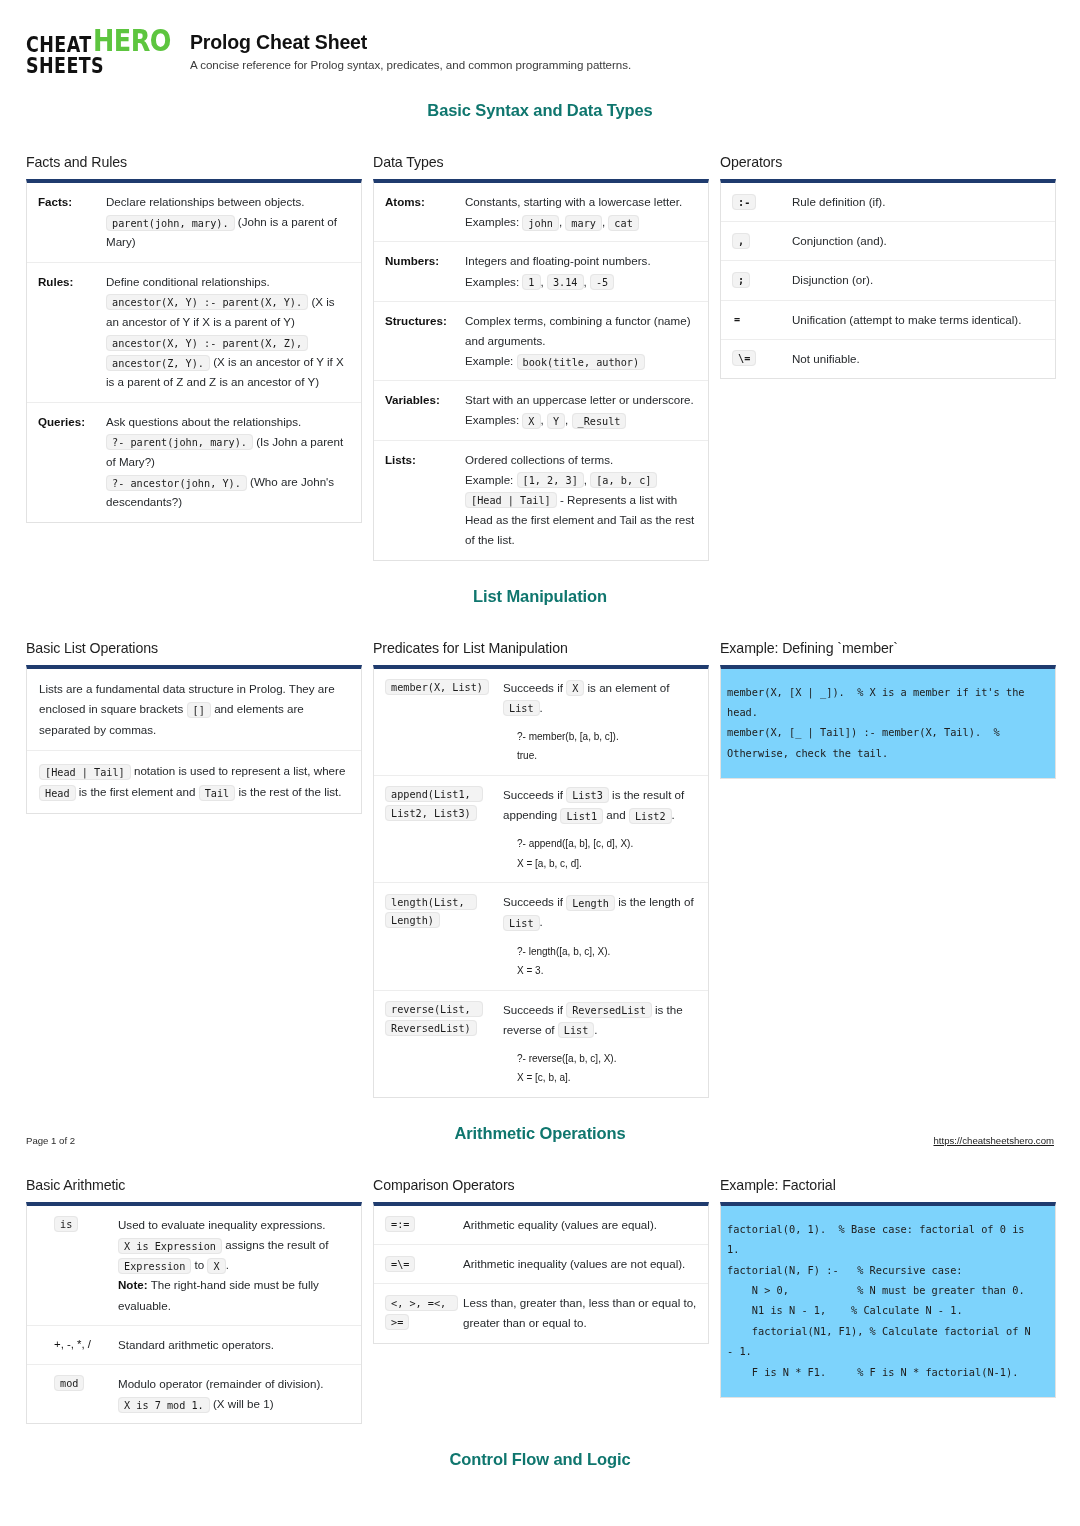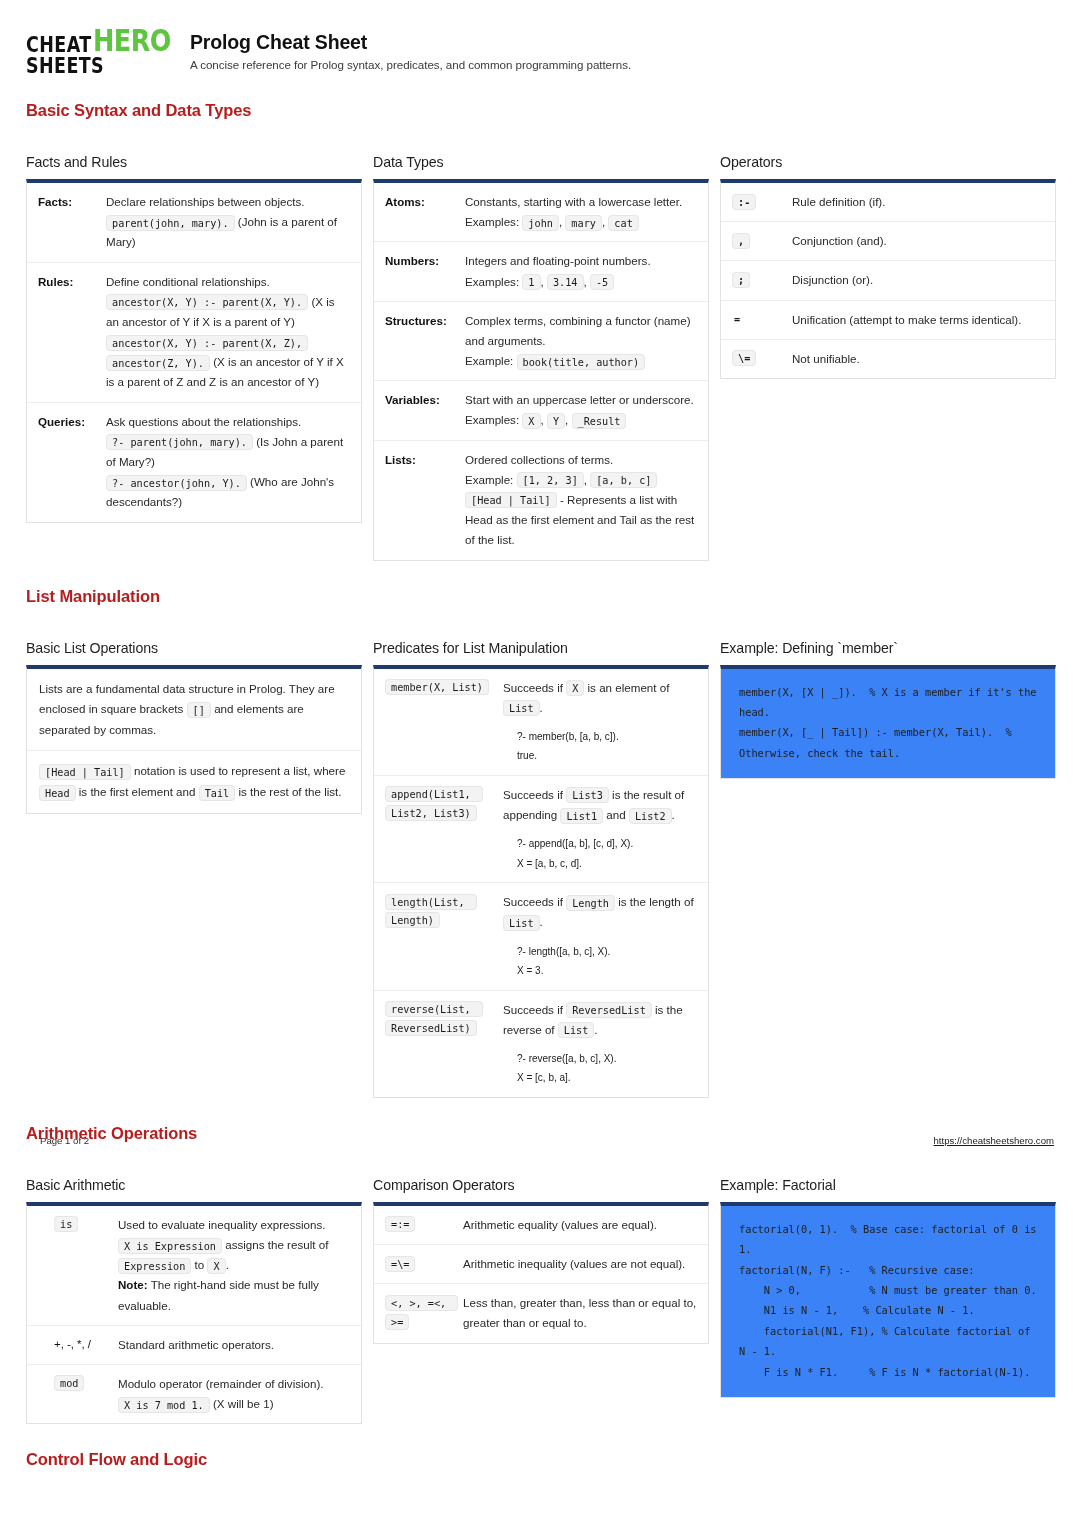--- a/index.html
+++ b/index.html
@@ -79,23 +79,24 @@
     font-size: 11.6px;
     color: #3b3b3b;
     margin: 0;
     letter-spacing: -0.05px;
   }
 
   
   h2.section-title {
     font-size: 16.5px;
     font-weight: 700;
-    color: #b91c1c;
+    color: #0f766e;
     margin: 26px 0 0 0;
     letter-spacing: -0.1px;
+    text-align: center;
   }
   h3.card-title {
     font-size: 14.2px;
     font-weight: 400;
     color: #1f1f1f;
     margin: 0 0 9px 0;
     letter-spacing: -0.1px;
   }
 
   
@@ -171,22 +172,22 @@
     background: transparent;
     border: none;
     padding: 1px 2px;
   }
   .nb { font-weight: 700; color:#111; }
 
   
   .codecard {
     border: 1px solid #e2e2e2;
     border-top: 4px solid #1f3b6e;
-    background: #3b82f6;
-    padding: 13px 14px 15px 18px;
+    background: #7dd3fc;
+    padding: 13px 14px 15px 6px;
     box-sizing: border-box;
   }
   .codeblock {
     font-family: "DejaVu Sans Mono", "Liberation Mono", monospace;
     font-size: 10.3px;
     line-height: 1.98;
     color: #202020;
     white-space: pre-wrap;
     word-break: break-word;
     margin: 0;
@@ -199,21 +200,21 @@
     line-height: 1.95;
     color: #202020;
     white-space: pre-wrap;
     margin-top: 9px;
     padding-left: 14px;
   }
 
   
   .footer {
     position: absolute;
-    left: 40px;
+    left: 26px;
     right: 26px;
     bottom: 28px;
     display: flex;
     justify-content: space-between;
     align-items: baseline;
     font-size: 9.6px;
     color: #2b2b2b;
   }
   .footer a {
     color: #1a1a1a;

